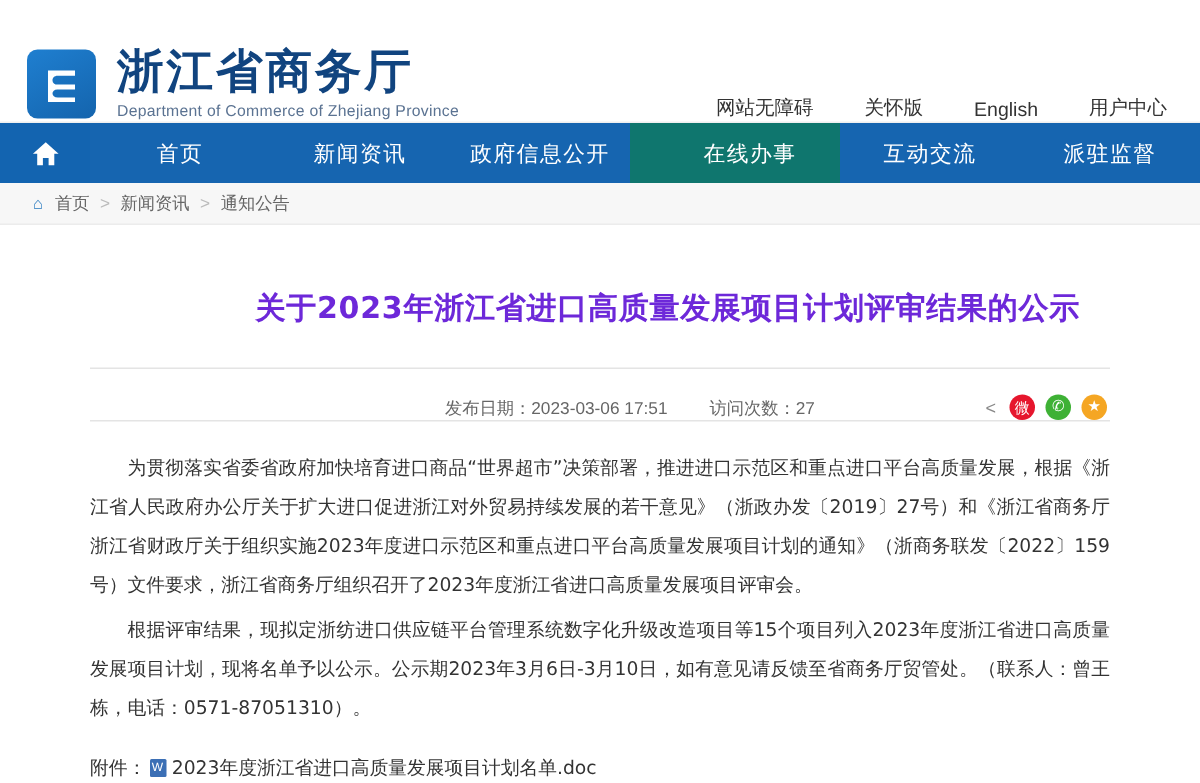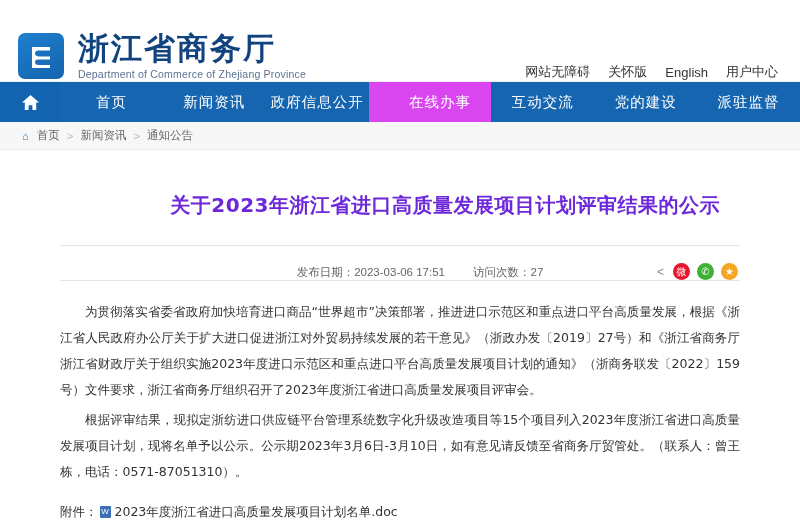--- a/index.html
+++ b/index.html
@@ -40,21 +40,21 @@
   .logo-en {
     font-size: 10.5px;
     color: #5b7392;
     margin-top: 4px;
     letter-spacing: .2px;
   }
   .header-right {
     margin-left: auto;
     display: flex;
     align-items: center;
-    gap: 18px;
+    gap: 34px;
     font-size: 13px;
     color: #333;
     padding-top: 14px;
   }
   .header-right span { cursor: pointer; white-space: nowrap; }
 
   
   .nav {
     height: 40px;
     background: #1665b0;
@@ -76,21 +76,21 @@
     flex: 1;
     display: flex;
     align-items: center;
     justify-content: center;
     font-size: 14.5px;
     letter-spacing: 1px;
     font-weight: 500;
     cursor: pointer;
     position: relative;
   }
-  .nav-item.active { background: #d946ef; padding-left: 20px; }
+  .nav-item.active { background: #0f766e; padding-left: 20px; }
 
   
   .crumb-bar {
     height: 28px;
     background: #f7f7f7;
     border-bottom: 1px solid #ececec;
     display: flex;
     align-items: center;
     padding-left: 22px;
     font-size: 11.5px;
@@ -200,21 +200,20 @@
       <svg width="19" height="19" viewBox="0 0 20 20" aria-hidden="true">
         <path d="M10 2 L19 10 H16 V18 H12 V13 H8 V18 H4 V10 H1 Z" fill="#ffffff"></path>
       </svg>
     </div>
     <div class="nav-items">
       <div class="nav-item">首页</div>
       <div class="nav-item">新闻资讯</div>
       <div class="nav-item">政府信息公开</div>
       <div class="nav-item active">在线办事</div>
       <div class="nav-item">互动交流</div>
-      <div class="nav-item">党的建设</div>
       <div class="nav-item">派驻监督</div>
     </div>
   </div>
 
   <div class="crumb-bar">
     <span class="crumb-home-ico">⌂</span>
     <span>首页</span>
     <span class="crumb-sep">&gt;</span>
     <span>新闻资讯</span>
     <span class="crumb-sep">&gt;</span>

